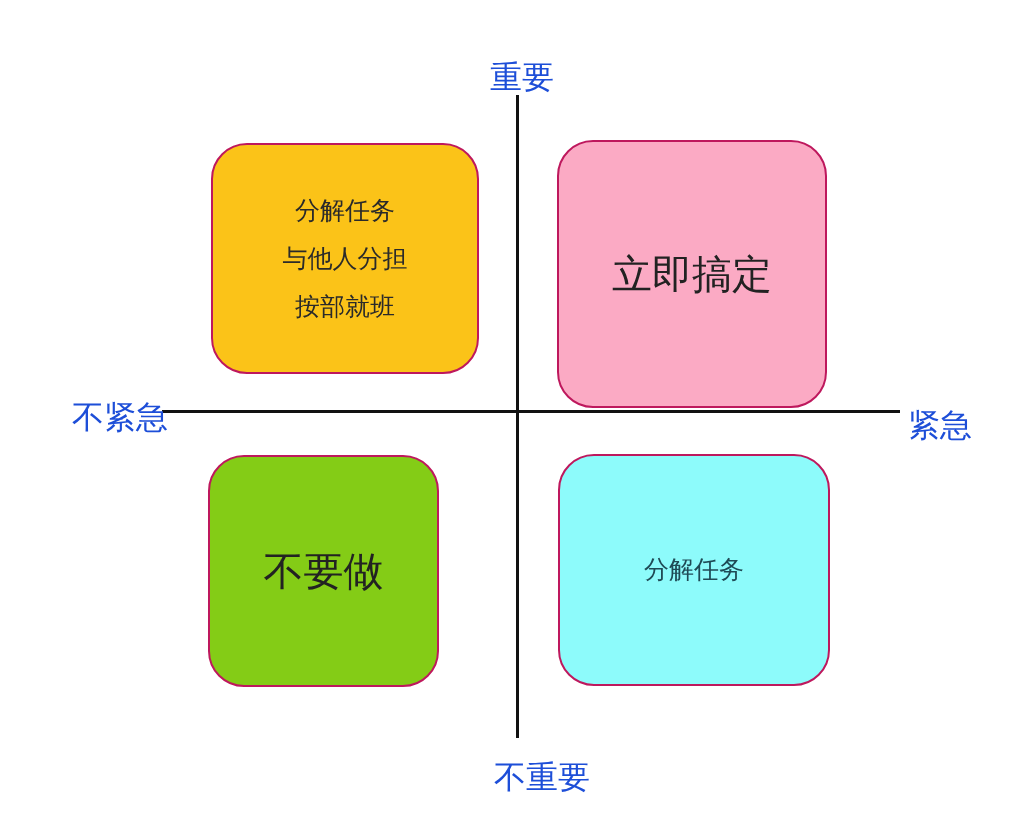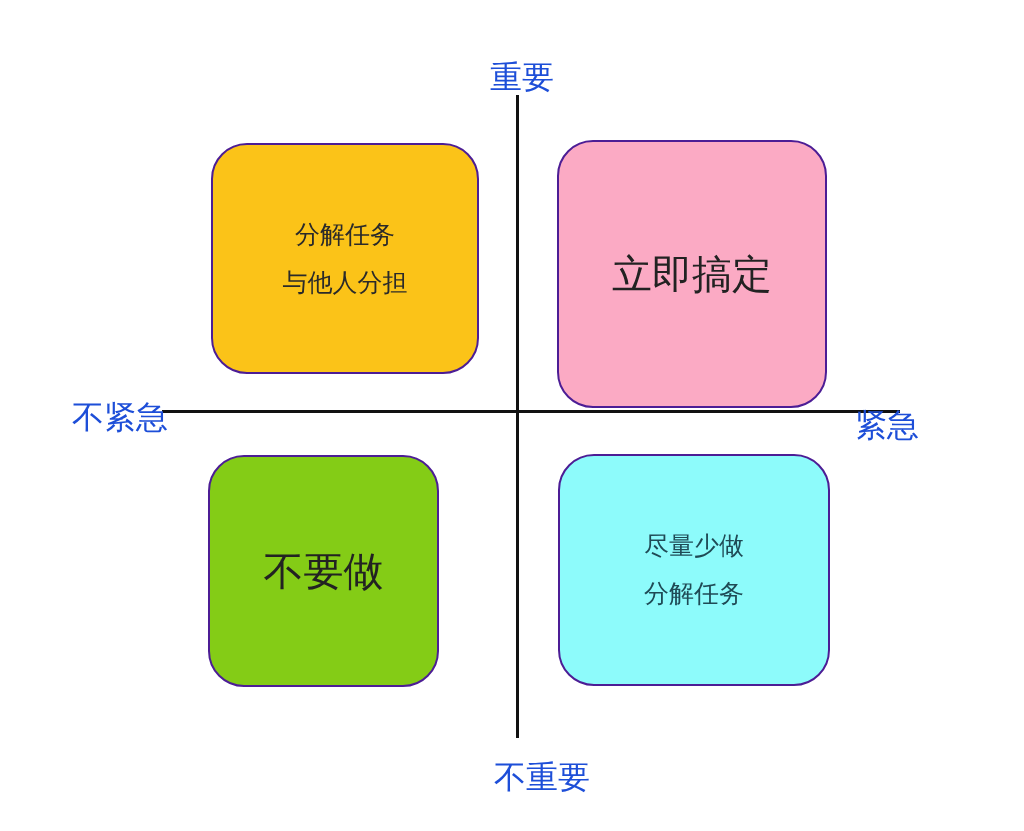--- a/index.html
+++ b/index.html
@@ -1,45 +1,45 @@
 <!DOCTYPE html>
 <html><head>
 <meta charset="utf-8">
 <style>
   html, body { margin:0; padding:0; }
   body { width:1024px; height:831px; background:#ffffff; position:relative; overflow:hidden;
          font-family:"DejaVu Sans", sans-serif; color:#1a1a1a; }
   .axis-v { position:absolute; left:516px; top:95px; width:3px; height:643px; background:#111; }
   .axis-h { position:absolute; left:162px; top:410px; width:738px; height:3px; background:#111; }
   .label { position:absolute; font-size:32px; color:#1d4ed8; white-space:nowrap; }
-  .box { position:absolute; border:2px solid #4c1d95; border-radius:36px; box-sizing:border-box;
+  .box { position:absolute; border:2px solid #be185d; border-radius:36px; box-sizing:border-box;
          display:flex; flex-direction:column; align-items:center; justify-content:center; }
   .box .line { font-size:25px; line-height:48px; color:#2a2a2a; }
   .box .big { font-size:40px; color:#222; }
 </style>
 </head>
 <body>
 
 <div class="axis-v"></div>
 <div class="axis-h"></div>
 
 <div class="label" style="left:490px;top:56px;">重要</div>
 <div class="label" style="left:478px;top:756px;margin-left:16px;">不重要</div>
 <div class="label" style="left:72px;top:396px;">不紧急</div>
-<div class="label" style="left:855px;top:404px;">紧急</div>
+<div class="label" style="left:908px;top:404px;">紧急</div>
 
 <div class="box" style="left:211px;top:143px;width:268px;height:231px;background:#fbc318;">
   <div class="line">分解任务</div>
   <div class="line">与他人分担</div>
+  <div class="line">按部就班</div>
 </div>
 
 <div class="box" style="left:557px;top:140px;width:270px;height:268px;background:#fbaac4;">
   <div class="big">立即搞定</div>
 </div>
 
 <div class="box" style="left:208px;top:455px;width:231px;height:232px;background:#84cc16;">
   <div class="big">不要做</div>
 </div>
 
 <div class="box" style="left:558px;top:454px;width:272px;height:232px;background:#8dfbfb;">
-  <div class="line" style="color:#1f4a55;">尽量少做</div>
   <div class="line" style="color:#1f4a55;">分解任务</div>
 </div>
 
 </body></html>

